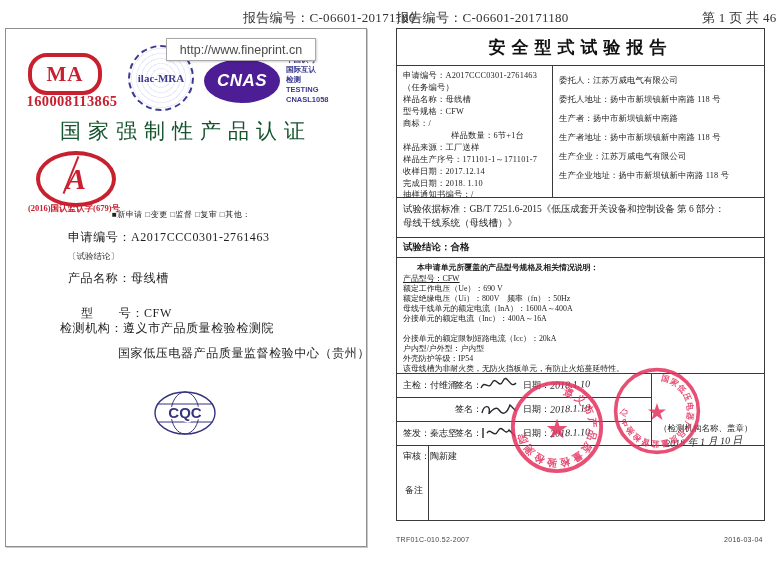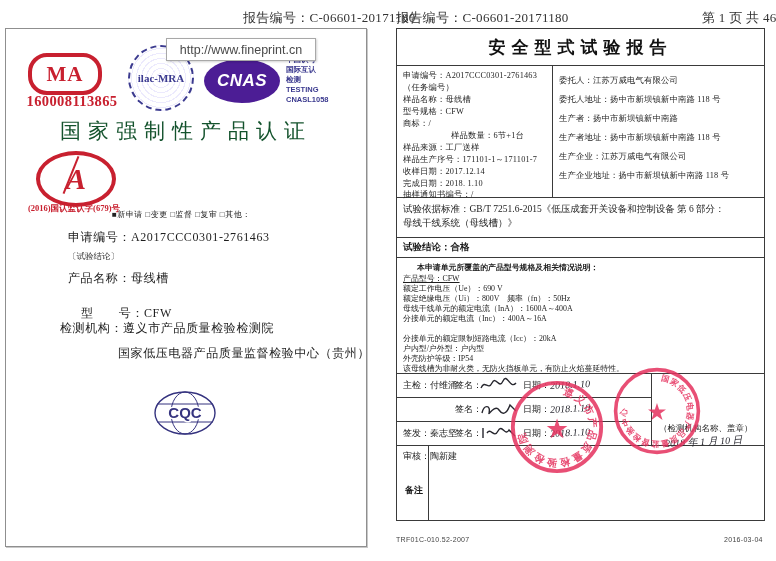--- a/index.html
+++ b/index.html
@@ -186,21 +186,21 @@
     <span class="t sig-t" style="left:6px;top:398px;">签发：秦志坚</span>
     <span class="t sig-t" style="left:58px;top:398px;">签名：</span>
     <svg class="abs" style="left:82px;top:396px;" width="40" height="16" viewBox="0 0 40 16">
       <path d="M4,3 L4,13 M8,8 C12,2 15,14 19,6 S26,12 30,5 L36,11" fill="none" stroke="#26262e" stroke-width="1.4"></path>
     </svg>
     <span class="t sig-t" style="left:126px;top:398px;"><span>日期：</span><span class="ink" style="position:static;display:inline-block;">2018.1.10</span></span>
 
     <span class="t" style="left:262px;top:394px;font-size:8.5px;color:#1a1a1a;">（检测机构名称、盖章）</span>
     <span class="t ink" style="left:268px;top:406px;">2018 年 1 月 10 日</span>
 
-    <span class="t" style="left:8px;top:455px;font-size:9px;color:#1a1a1a;font-weight:bold;">备注</span>
+    <span class="t" style="left:8px;top:455px;font-size:9px;color:#1a1a1a;">备注</span>
   </div>
 
   <svg class="stamp" style="left:509px;top:379px;" width="96" height="96" viewBox="0 0 100 100">
     <circle cx="50" cy="50" r="46" fill="none" stroke="#e5315e" stroke-width="4"></circle>
     <defs>
         <path id="arc1" d="M50,16 A34,34 0 1,1 49.99,16" fill="none"></path>
       </defs>
     <text font-size="10.5" font-weight="bold" fill="#e5315e" letter-spacing="2">
       <textPath href="#arc1" startOffset="6">遵义市产品质量检验检测院</textPath>
     </text>

